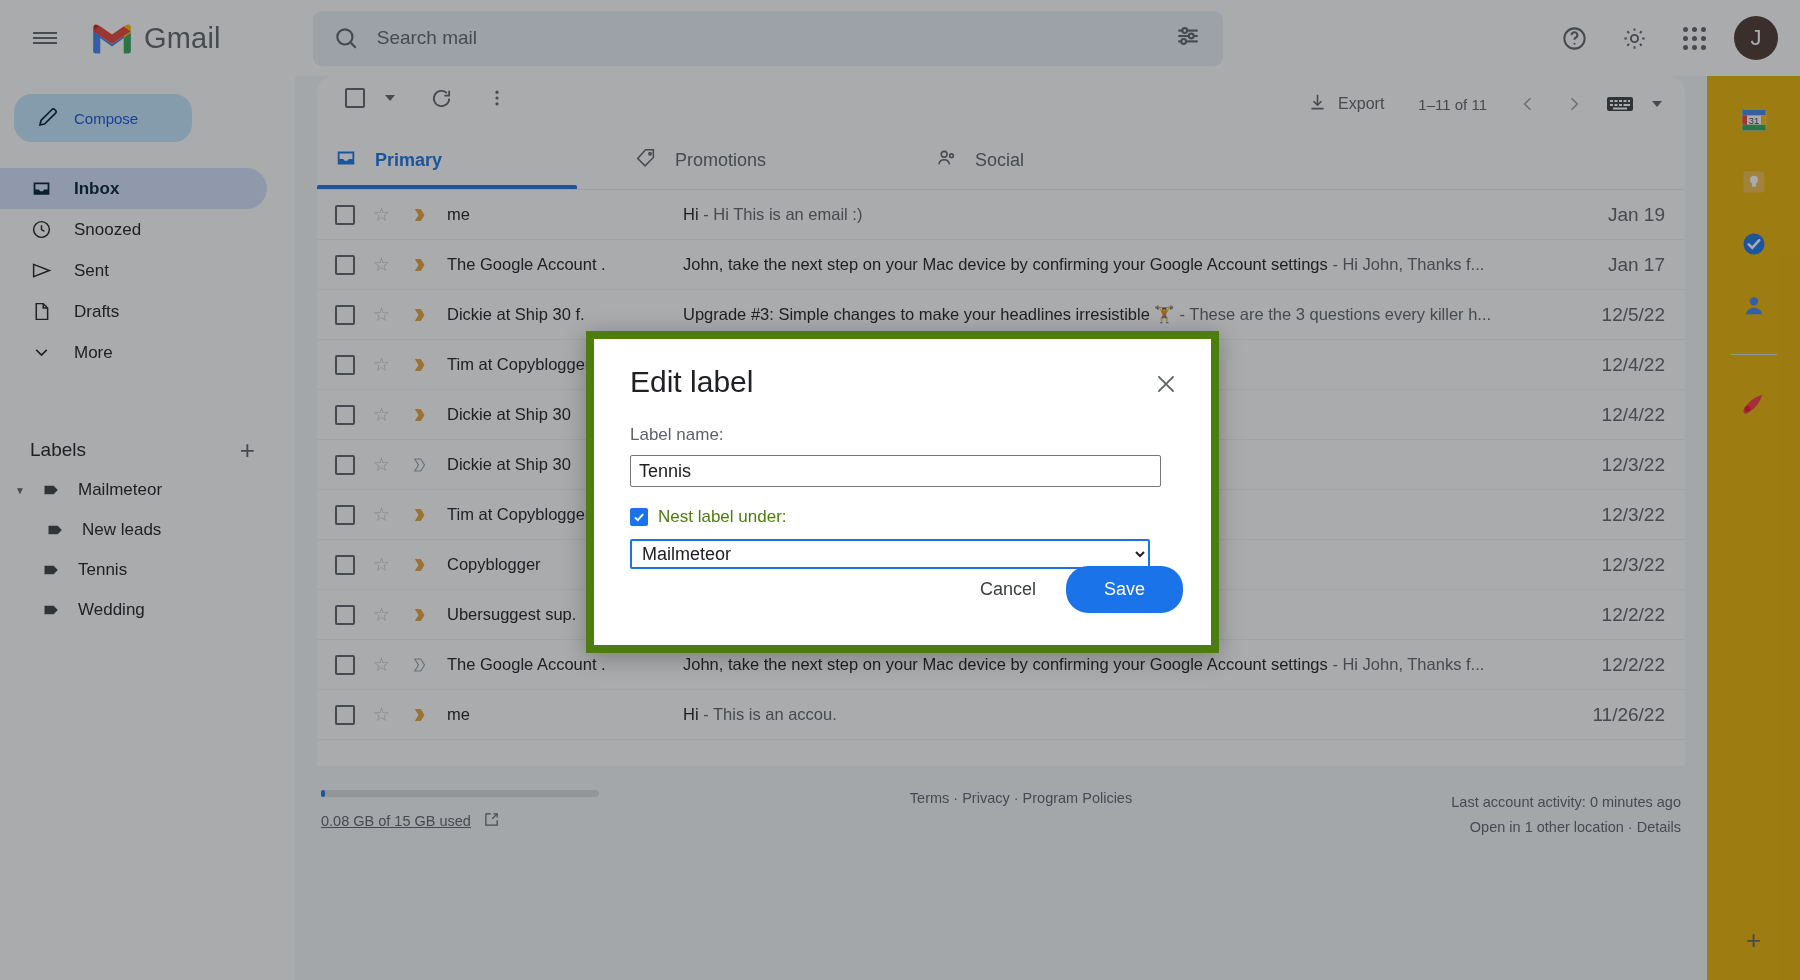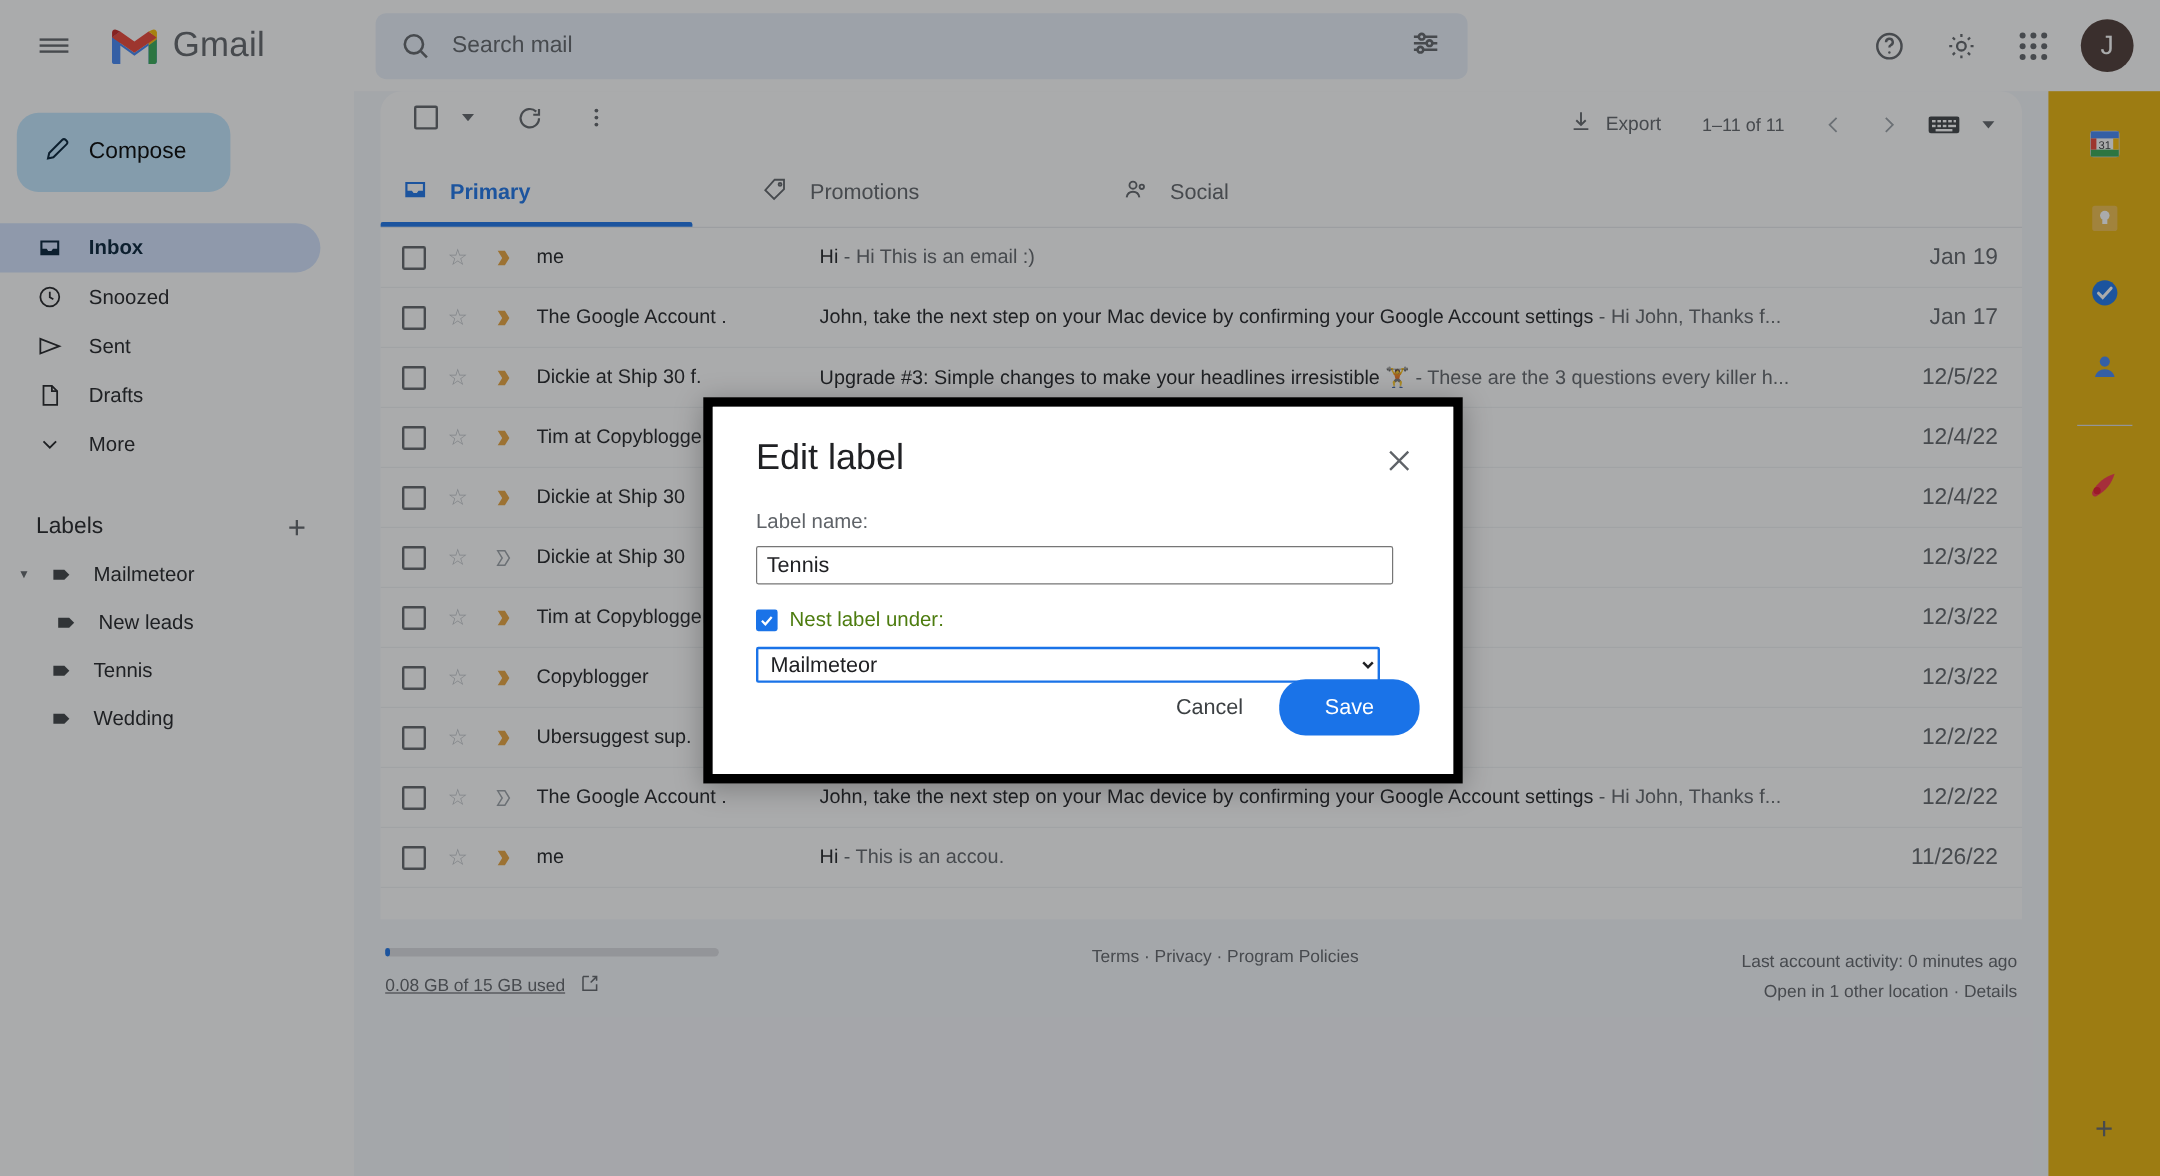--- a/index.html
+++ b/index.html
@@ -48,36 +48,36 @@
   .avatar {
     width:44px; height:44px; border-radius:50%; background:#4b3832; color:#fff;
     display:flex; align-items:center; justify-content:center; font-size:22px; margin-left: 6px;
   }
   .dots-grid { display:grid; grid-template-columns: repeat(3, 5px); grid-gap:4px; }
   .dots-grid i { width:5px; height:5px; background:#5f6368; border-radius:50%; display:block; }
 
   
   .sidebar { position:absolute; top:76px; left:0; width: 295px; height: 904px; background:#fff; padding-top: 10px; }
   .compose {
-    margin: 8px 0 0 14px; width: 178px; height: 66px; border-radius: 18px;
+    margin: 8px 0 0 14px; width: 178px; height: 48px; border-radius: 18px;
     background:#c2e7ff; display:flex; align-items:center; padding-left: 22px; gap: 14px;
-    color:#000000; font-size: 19px;
+    color:#1d4ed8; font-size: 15px;
   }
   .nav-list { margin-top: 26px; }
   .nav-item {
     height: 41px; display:flex; align-items:center; gap:22px;
     padding-left: 30px; margin-right: 28px;
     border-top-right-radius: 21px; border-bottom-right-radius: 21px;
     color:#202124; font-size: 17px;
   }
   .nav-item.active { background:#d3e3fd; font-weight:bold; color:#001d35; }
   .nav-ico { width: 22px; height:22px; display:flex; align-items:center; justify-content:center; color:#202124; flex:none; }
 
   .labels-head {
-    margin-top: 28px; height: 40px; display:flex; align-items:center;
+    margin-top: 57px; height: 40px; display:flex; align-items:center;
     padding-left: 30px; padding-right: 40px; color:#202124; font-size: 19px;
   }
   .labels-head .plus { margin-left:auto; font-size: 26px; color:#5f6368; line-height:1; }
 
   .label-item {
     height: 40px; display:flex; align-items:center; gap: 14px;
     padding-left: 12px; margin-right:28px;
     border-top-right-radius:21px; border-bottom-right-radius:21px;
     color:#202124; font-size:17px;
   }
@@ -135,21 +135,21 @@
   
   .rail { position:absolute; top:76px; right:0; width: 93px; height: 904px; background:#eab308; display:flex; flex-direction:column; align-items:center; padding-top: 30px; gap: 34px; }
   .rail .rico { width: 28px; height:28px; display:flex; align-items:center; justify-content:center; }
   .rail .divider { width: 46px; height:1px; background:#dadce0; }
   .rail-bottom { position:absolute; bottom: 24px; left:0; width: 93px; display:flex; justify-content:center; color:#5f6368; font-size: 26px; }
 
   
   .dialog-wrap {
     position:absolute; z-index: 100;
     left: 586px; top: 331px; width: 633px; height: 322px;
-    border: 8px solid #000000; background:#fff;
+    border: 8px solid #4d7c0f; background:#fff;
     box-shadow: 0 4px 22px rgba(0,0,0,.28);
   }
   .dialog { position:relative; width:100%; height:100%; background:#fff; padding: 26px 44px 0 36px; }
   .dlg-title { font-size: 30px; color:#202124; font-weight: normal; margin-bottom: 26px; }
   .dlg-close { position:absolute; top: 32px; right: 30px; width: 30px; height:30px; color:#5f6368; font-size: 30px; line-height:28px; text-align:center; }
   .dlg-label { font-size: 17px; color:#5f6368; margin-bottom: 10px; }
   .dlg-input {
     width: 531px; height: 32px; border: 1px solid #767676; border-radius: 2px;
     font-size: 18px; padding: 0 8px; color:#202124; font-family:"Liberation Sans",sans-serif; outline:none;
   }

